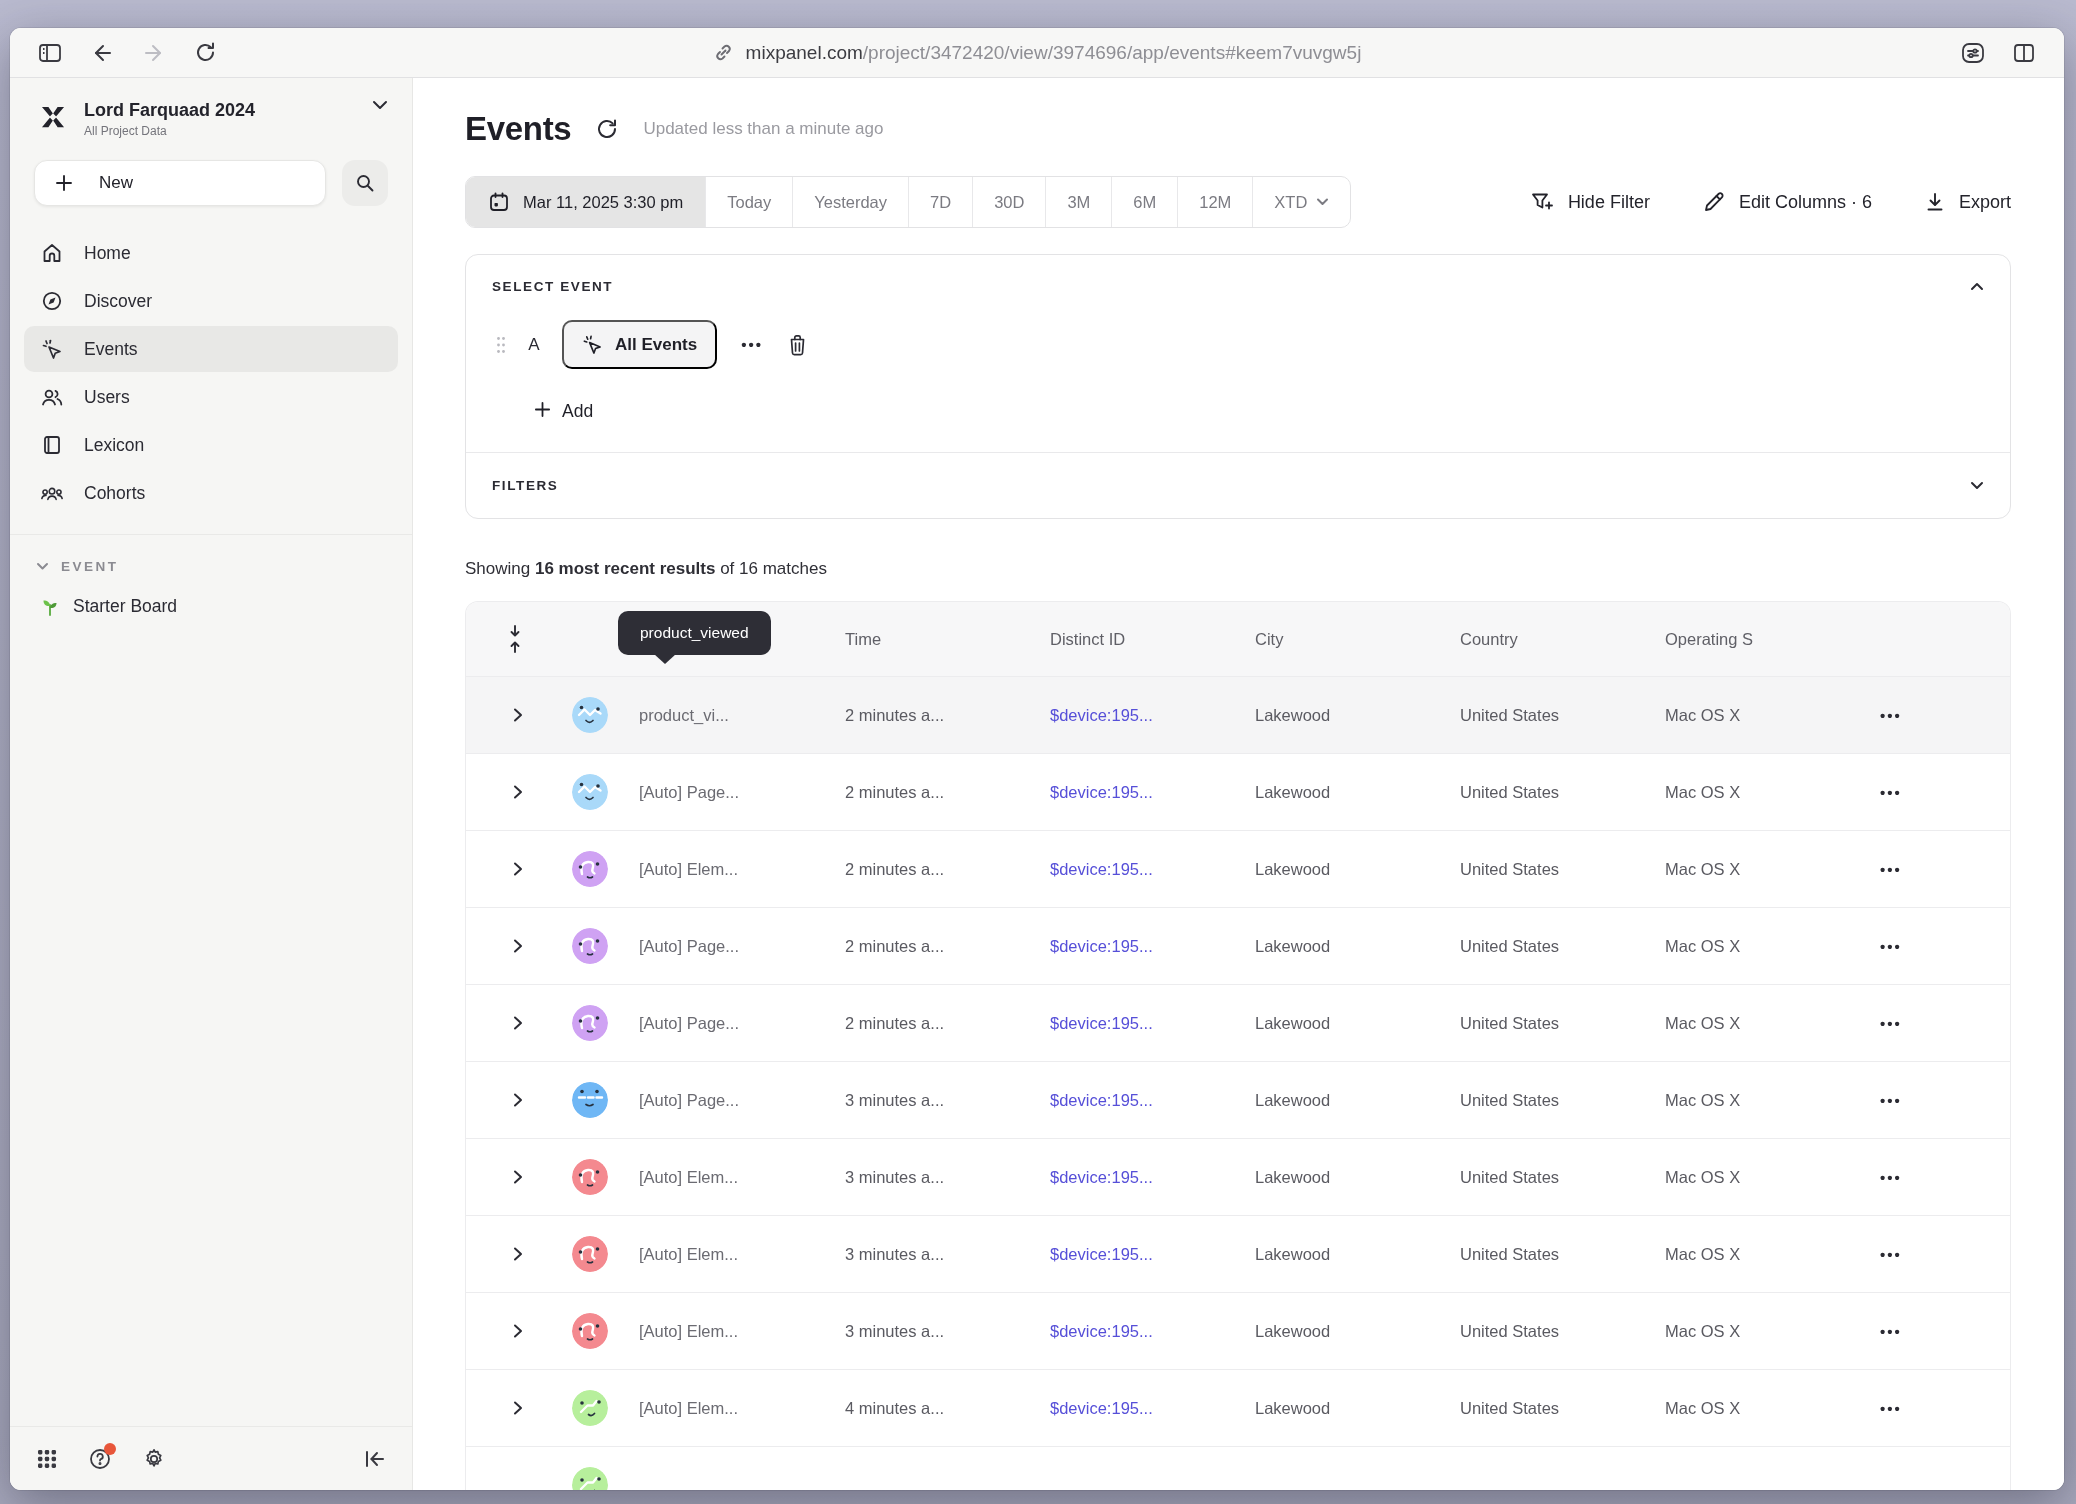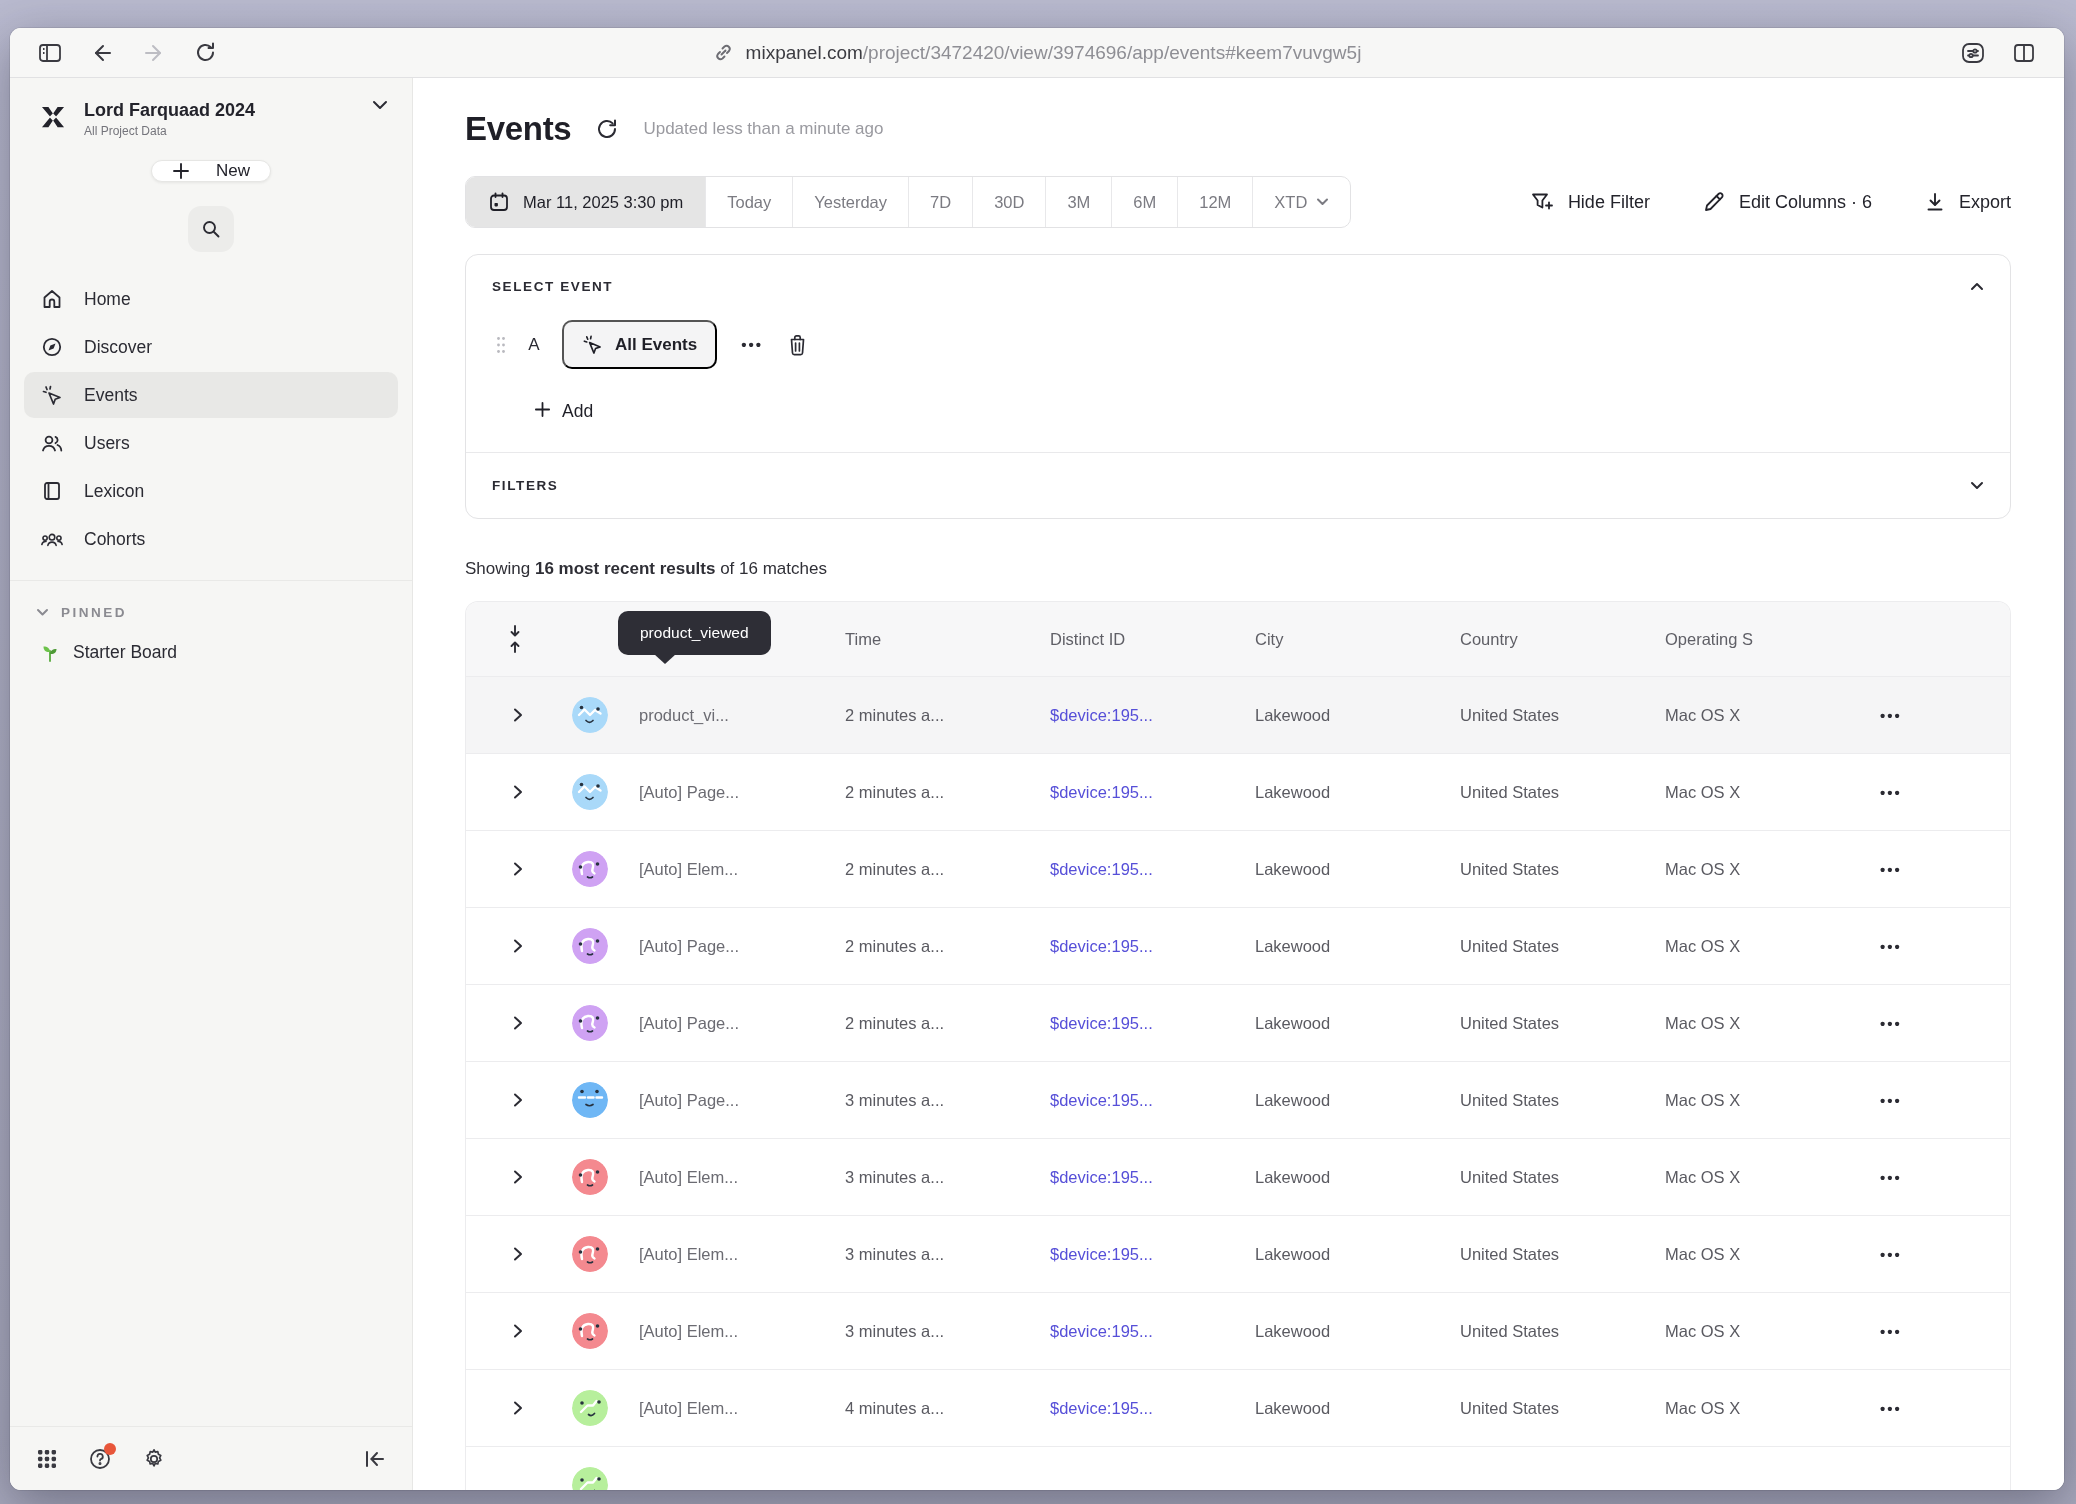--- a/index.html
+++ b/index.html
@@ -38,21 +38,21 @@
 
   
   .sidebar {
     width:403px; flex:0 0 403px; background:#f6f6f4; border-right:1px solid #e7e7e5;
     display:flex; flex-direction:column;
   }
   .project-row { display:flex; align-items:flex-start; gap:14px; padding:22px 24px 10px 26px; }
   .project-text { flex:1; min-width:0; }
   .project-name { font-size:18px; font-weight:bold; color:#23232b; }
   .project-scope { font-size:12px; color:#74747b; margin-top:3px; }
-  .newsearch-row { display:flex; align-items:center; gap:24px; padding:12px 24px 6px 24px;flex-direction:column; }
+  .newsearch-row { display:flex; align-items:center; gap:16px; padding:12px 24px 6px 24px; }
   .new-btn {
     flex:1; height:46px; background:#fff; border:1px solid #e6e6e4; border-radius:13px;
     display:flex; align-items:center; gap:26px; padding:0 20px; cursor:pointer;
     box-shadow:0 1px 3px rgba(0,0,0,.07); font-size:17px; color:#23232b;
   }
   .search-btn {
     width:46px; height:46px; border-radius:13px; background:#ececea; border:none;
     display:flex; align-items:center; justify-content:center; cursor:pointer; color:#2b2b33;
   }
   .nav { padding:18px 14px 0 14px; display:flex; flex-direction:column; gap:2px; }
@@ -317,21 +317,21 @@
       </nav>
 
       <div class="side-divider"></div>
 
       <div class="pinned-head">
         <span>
           <svg width="13" height="9" viewBox="0 0 13 9" fill="none" stroke="#8b8b91" stroke-width="2" stroke-linecap="round" stroke-linejoin="round">
               <path d="M2 2 L6.5 6.5 L11 2"></path>
             </svg>
         </span>
-        <span>PINNED</span>
+        <span>EVENT</span>
       </div>
       <div class="pinned-item">
         <span>
           <svg width="20" height="20" viewBox="0 0 20 20" fill="none">
             <path d="M10 18 C10 13 10 10 10 8" stroke="#57ab3c" stroke-width="1.8" stroke-linecap="round"></path>
             <path d="M10 9 C10 5.5 7.5 3.5 3.5 3.5 C3.5 7.5 6 9.5 10 9" fill="#6cc24a"></path>
             <path d="M10 11 C10 8 12.5 6 16.5 6 C16.5 9.5 14 11.5 10 11" fill="#4e9a36"></path>
           </svg>
         </span>
         <span>Starter Board</span>

